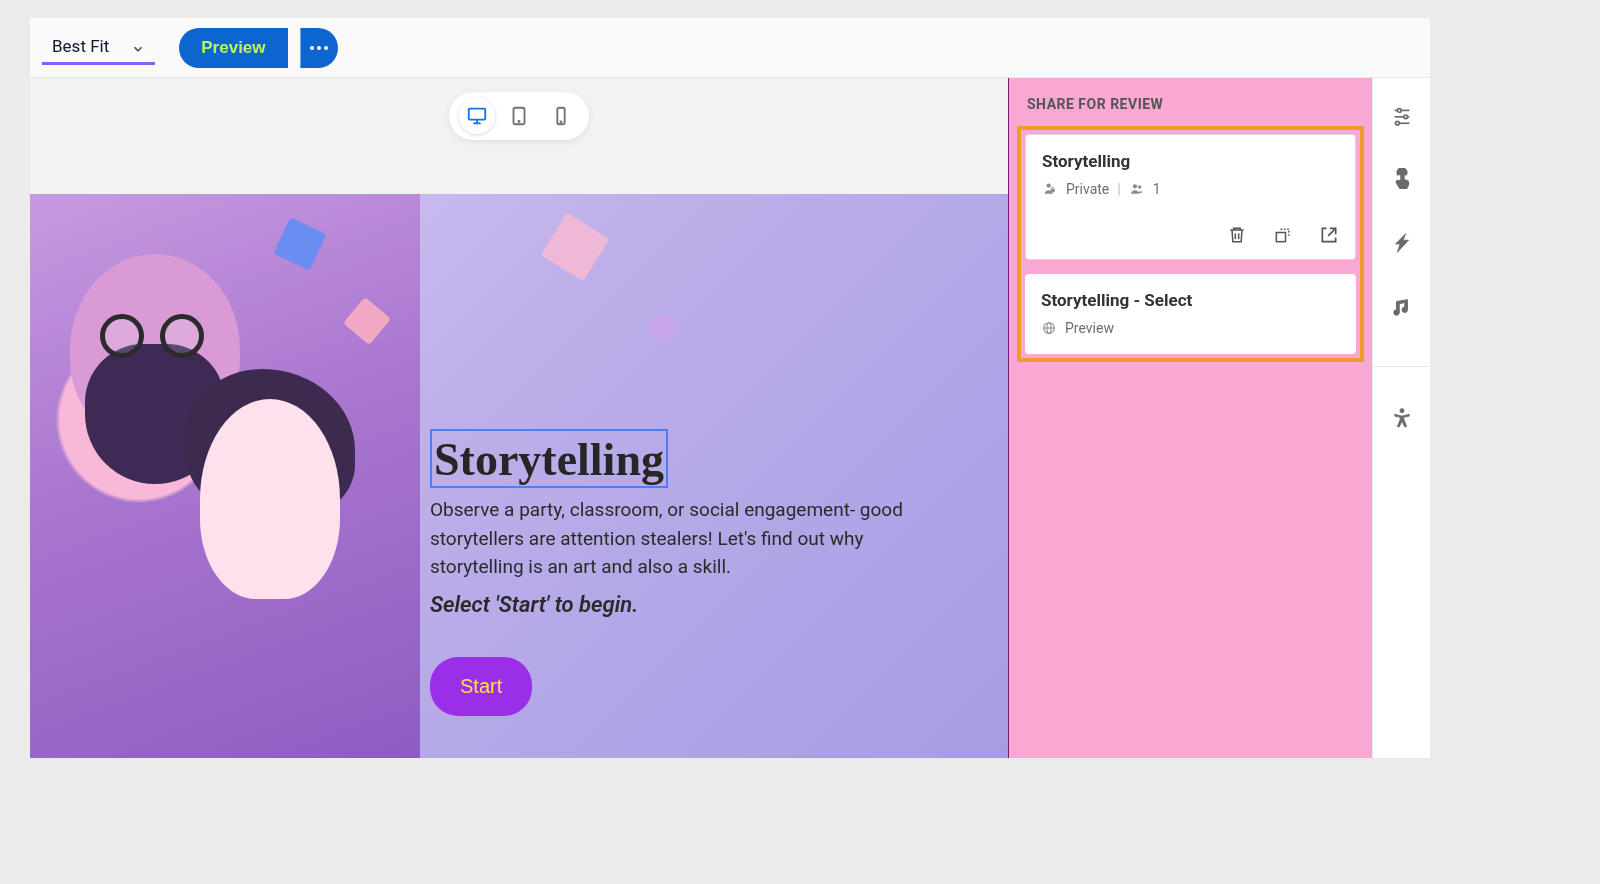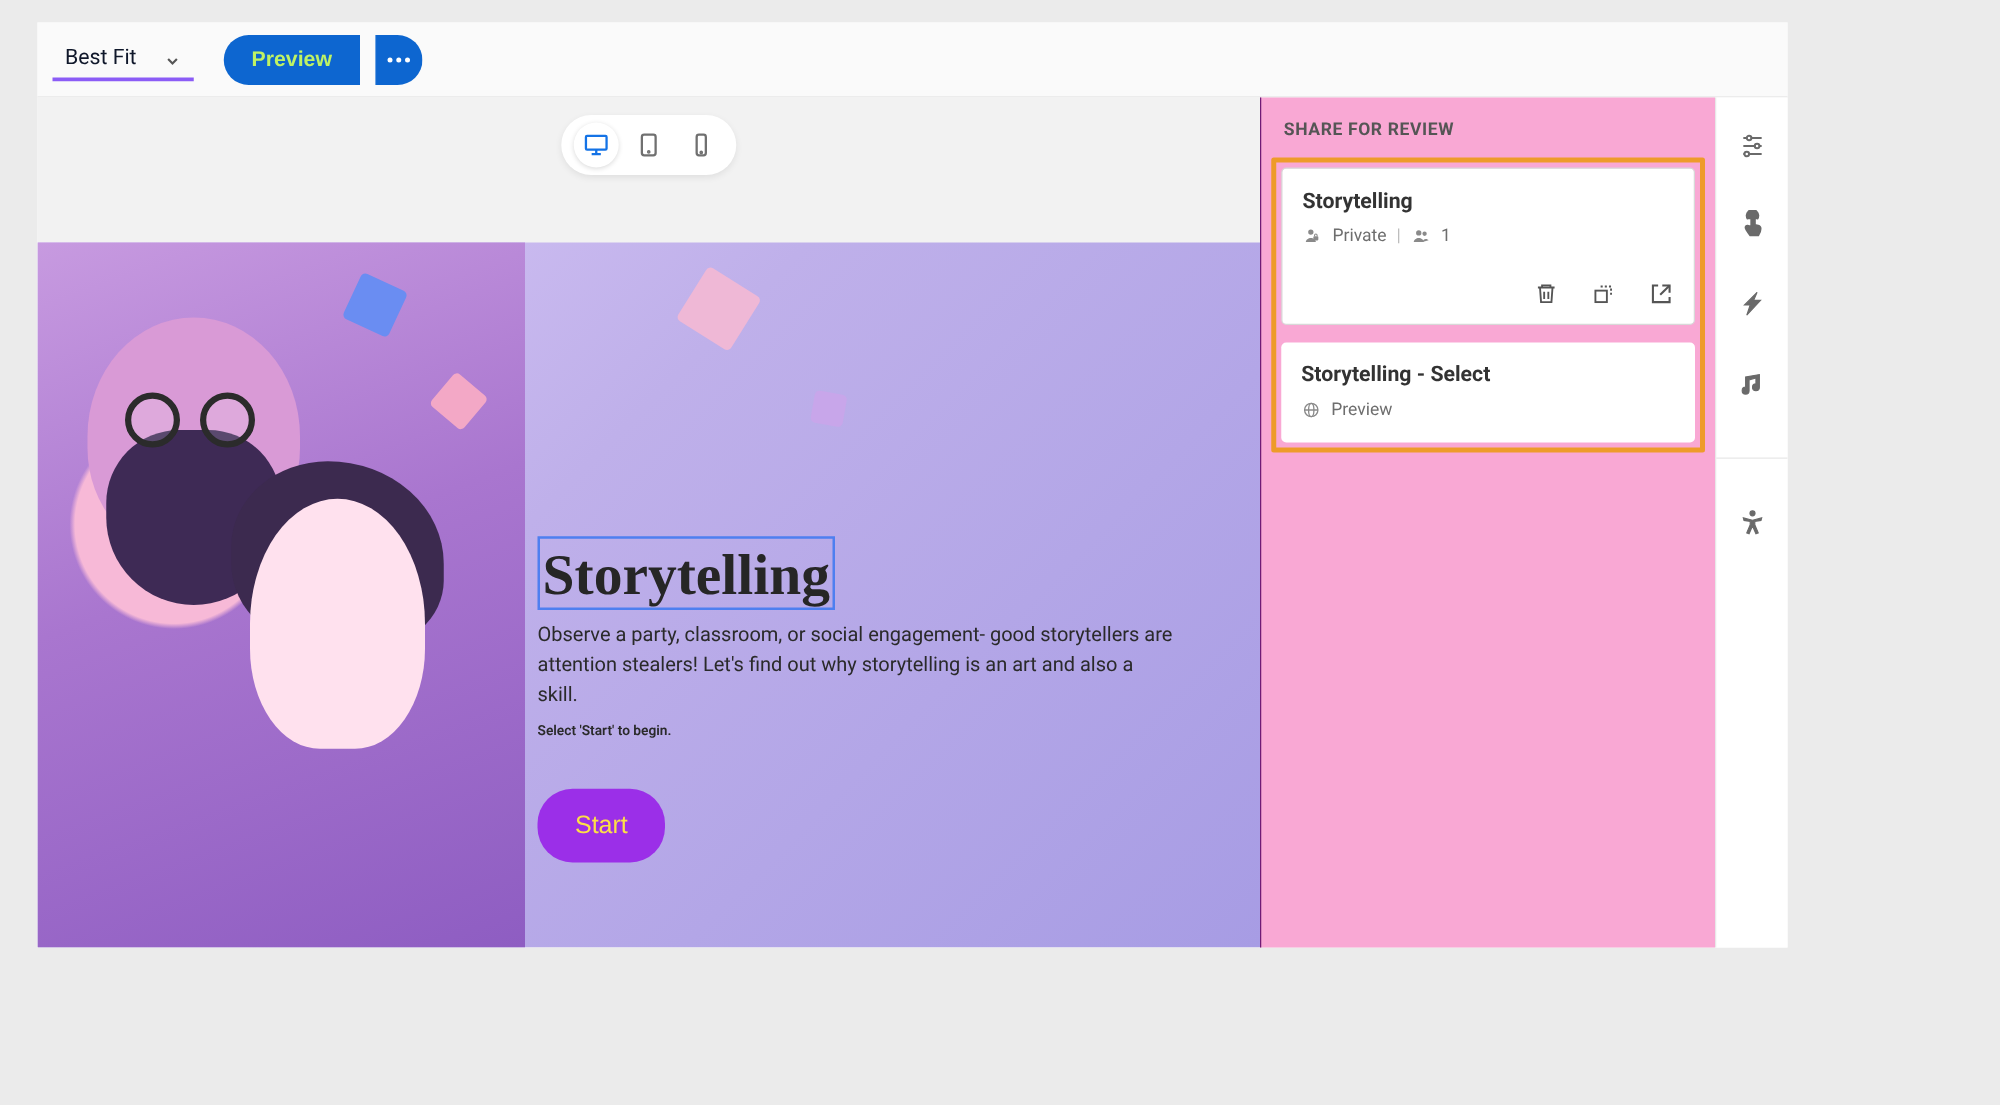--- a/index.html
+++ b/index.html
@@ -157,29 +157,30 @@
       margin-top: 195px;
     }
     .heading {
       font-family: Georgia, 'Times New Roman', serif;
       font-weight: 700;
       font-size: 46px;
       color: #262626;
     }
     .body-text {
       margin-top: 8px;
-      font-size: 16px;
+      font-size: 19px;
       line-height: 1.5;
       color: #2a2a2a;
       max-width: 510px;
     }
     .hint {
       margin-top: 10px;
+      font-style: italic;
       font-weight: 600;
-      font-size: 11px;
+      font-size: 22px;
       color: #2a2a2a;
     }
     .start-btn {
       margin-top: 40px;
       background: #9b2fe8;
       color: #fde047;
       border: none;
       border-radius: 28px;
       padding: 18px 30px;
       font-size: 20px;

